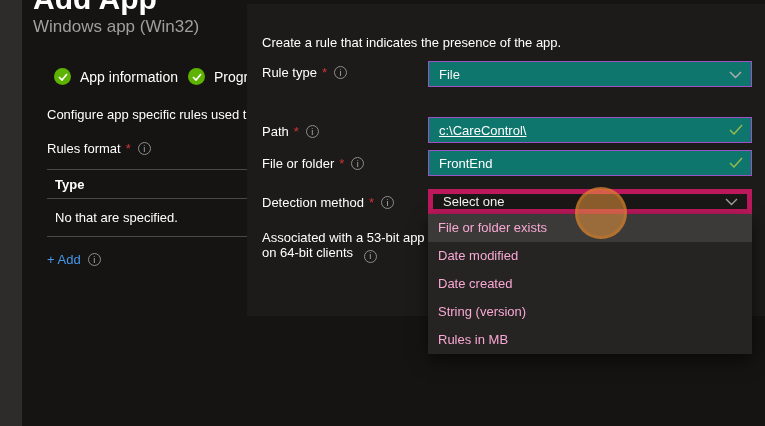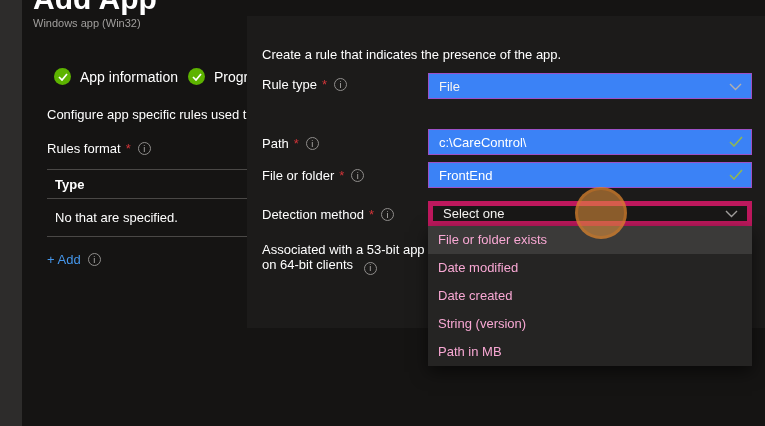--- a/index.html
+++ b/index.html
@@ -6,44 +6,44 @@
   html,body { background:#000; }
   .screen {
     position:relative; width:765px; height:426px; overflow:hidden;
     background:#151413; font-family:"Liberation Sans", sans-serif;
     color:#ffffff; font-size:13px;
   }
   .rail { position:absolute; left:0; top:0; width:22px; height:426px; background:#2d2c2b; }
 
   
   .page-title { position:absolute; left:33px; top:-18px; font-size:30px; font-weight:bold; color:#fff; white-space:nowrap; }
-  .page-subtitle { position:absolute; left:33px; top:17px; font-size:11px; color:#a19f9d; white-space:nowrap; }
+  .page-subtitle { position:absolute; left:33px; top:17px; font-size:17px; color:#a19f9d; white-space:nowrap; }
 
   .step { position:absolute; display:flex; align-items:center; white-space:nowrap; }
   .step-icon { width:17px; height:17px; border-radius:50%; background:#5db300; display:inline-flex; align-items:center; justify-content:center; margin-right:9px; flex:0 0 auto; }
   .step-label { font-size:14px; color:#fff; }
 
   .desc { position:absolute; left:47px; top:107px; white-space:nowrap; }
   .field-label { display:flex; align-items:center; white-space:nowrap; }
   .req { color:#d13438; margin-left:5px; }
   .info-icon { display:inline-flex; align-items:center; justify-content:center; width:13px; height:13px; border:1px solid #8f8d8b; border-radius:50%; font-size:9px; color:#b5b3b1; margin-left:7px; font-style:normal; flex:0 0 auto; }
   .rules-format { position:absolute; left:47px; top:141px; }
 
   .hline { position:absolute; left:47px; width:205px; height:1px; background:#4a4846; }
   .th-type { position:absolute; left:55px; top:177px; font-weight:bold; }
   .empty-row { position:absolute; left:55px; top:210px; }
   .add-link { position:absolute; left:47px; top:252px; display:flex; align-items:center; color:#4596ea; cursor:pointer; }
 
   
-  .panel { position:absolute; left:247px; top:16px; width:518px; height:312px; background:#1c1b1a; }
+  .panel { position:absolute; left:247px; top:4px; width:518px; height:312px; background:#1c1b1a; }
   .panel-intro { position:absolute; left:15px; top:31px; white-space:nowrap; }
   .plabel { position:absolute; left:15px; }
   .assoc { position:absolute; left:15px; top:226px; line-height:15px; width:185px; }
 
-  .ctrl { position:absolute; left:181px; width:324px; background:#3b82f6; display:flex; align-items:center; }
+  .ctrl { position:absolute; left:181px; width:324px; background:#0f766e; display:flex; align-items:center; }
   .combo { border:1px solid #9c51c6; height:26px; cursor:pointer; }
   .combo.neutral { border:5px solid #be185d; background:#191817; }
   .combo-text { padding-left:10px; flex:1; color:#f5f4f2; }
   .chev { margin-right:9px; flex:0 0 auto; }
   .tbox { border:1px solid #9c51c6; height:26px; }
   .tbox input { flex:1; background:transparent; border:none; outline:none; color:#fff; font-family:"Liberation Sans",sans-serif; font-size:13px; padding-left:10px; min-width:0; }
   .valid-check { margin-right:8px; flex:0 0 auto; }
 
   .dd-list { position:absolute; left:181px; top:210px; width:324px; background:#252423; box-shadow:0 6px 16px rgba(0,0,0,.55); }
   .dd-item { height:28px; line-height:28px; padding-left:10px; color:#f9a8d4; cursor:pointer; }
@@ -112,21 +112,21 @@
             <path d="M1 1 L6.5 6.5 L12 1" stroke="#b3b0ad" stroke-width="1.4" fill="none"></path>
           </svg>
       </span>
     </div>
 
     <div class="plabel field-label" style="top:120px;">
       <span>Path</span>
       <span class="req">*</span>
       <span class="info-icon">i</span>
     </div>
-    <div class="ctrl tbox" style="top:113px;">
+    <div class="ctrl tbox" style="top:113px;text-decoration:underline;">
       <input value="c:\CareControl\" style="">
       <span class="valid-check">
         <svg width="14" height="11" viewBox="0 0 14 11">
             <path d="M1 6 L5 10 L13 1" stroke="#93b84e" stroke-width="1.5" fill="none"></path>
           </svg>
       </span>
     </div>
 
     <div class="plabel field-label" style="top:152px;">
       <span>File or folder</span>
@@ -154,21 +154,21 @@
             <path d="M1 1 L6.5 6.5 L12 1" stroke="#a19f9d" stroke-width="1.4" fill="none"></path>
           </svg>
       </span>
     </div>
 
     <div class="dd-list">
       <div class="dd-item hovered">File or folder exists</div>
       <div class="dd-item">Date modified</div>
       <div class="dd-item">Date created</div>
       <div class="dd-item">String (version)</div>
-      <div class="dd-item">Path in MB</div>
+      <div class="dd-item">Rules in MB</div>
     </div>
 
     <div class="assoc">
       <span>Associated with a 53-bit app</span><br>
       <span>on 64-bit clients</span>
       <span class="info-icon" style="vertical-align:-2px;">i</span>
     </div>
   </div>
 
   <div class="click-dot"></div>

